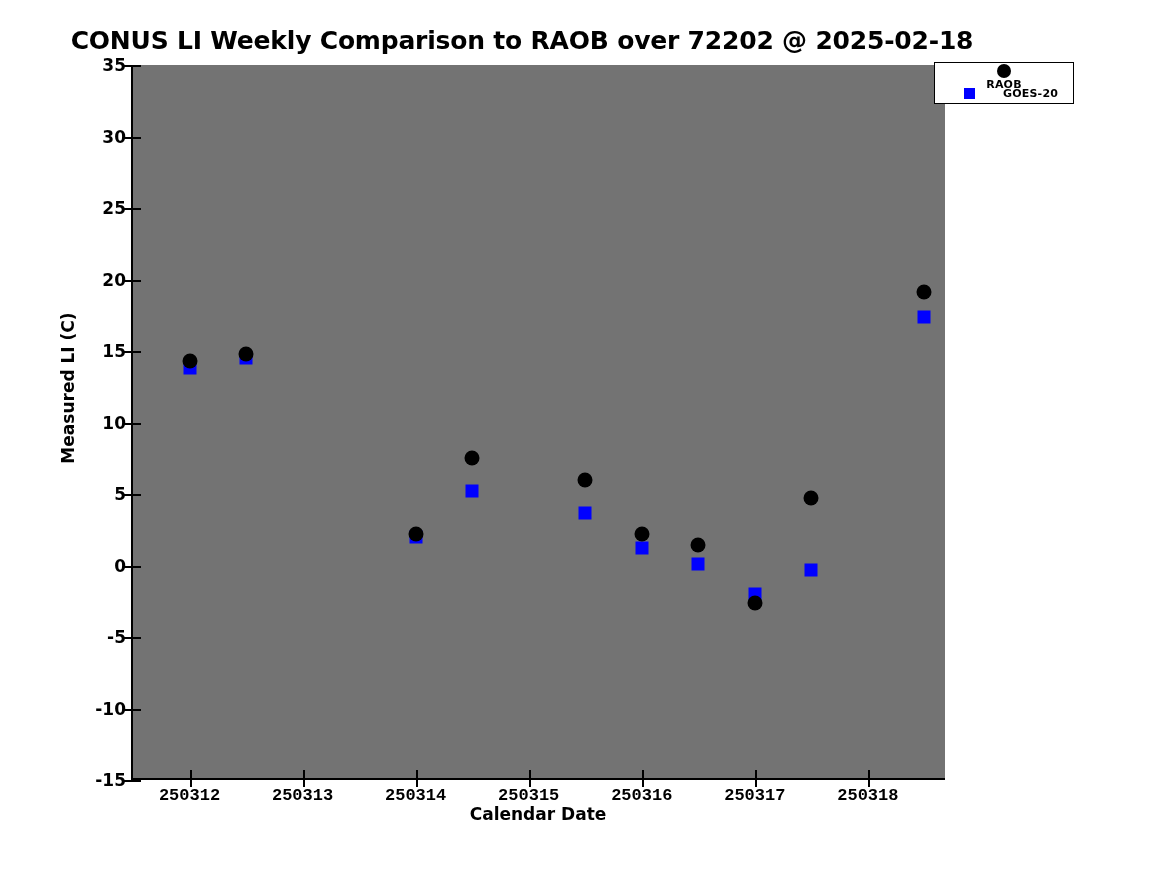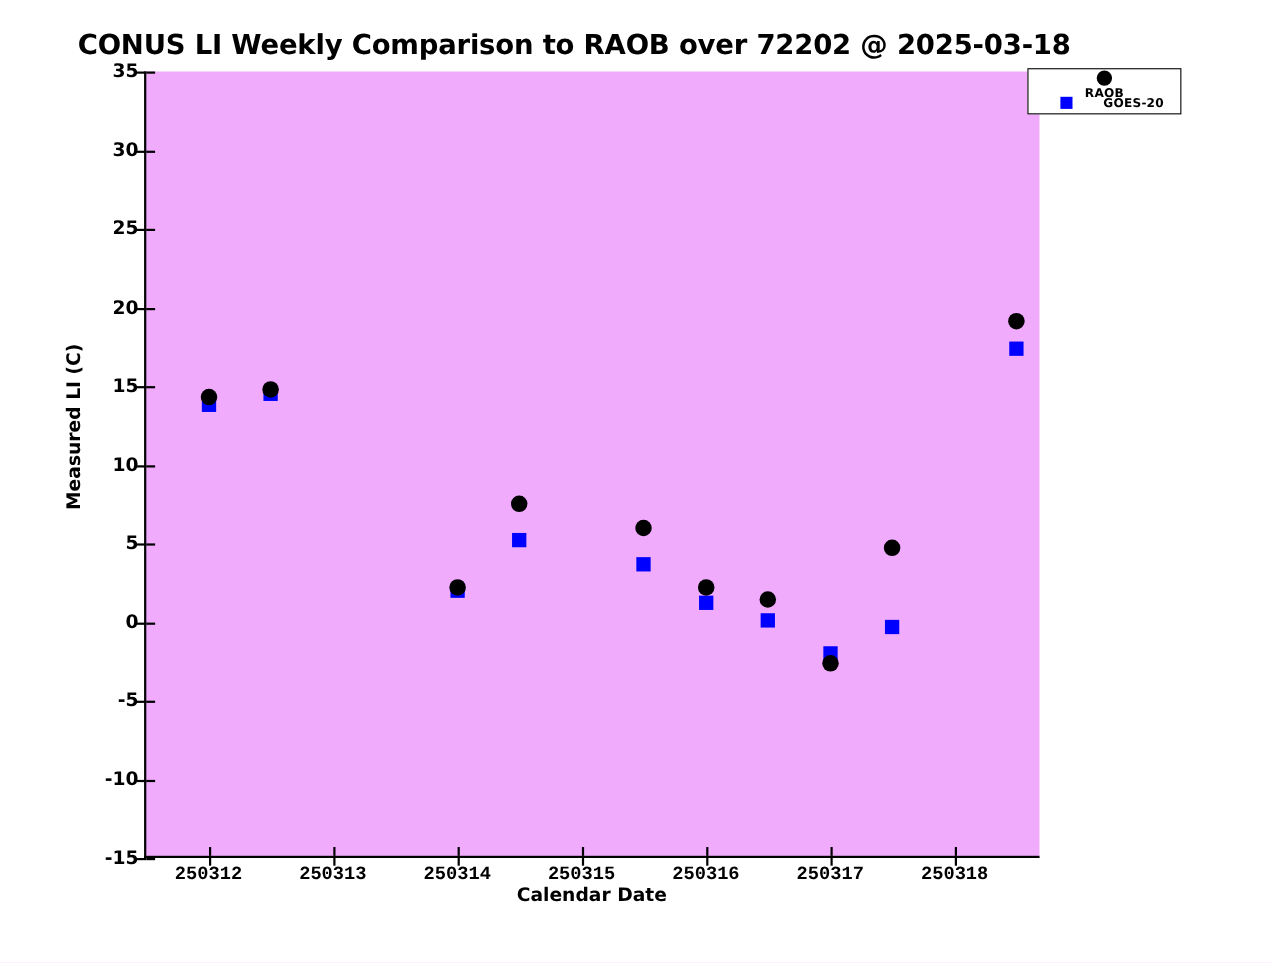--- a/index.html
+++ b/index.html
@@ -38,21 +38,21 @@
   
   #plot-area {
     position: absolute;
     left: 131px;
     top: 65px;
     width: 814px;
     height: 715px;
     border-left: 2px solid #000000;
     border-bottom: 2px solid #000000;
     box-sizing: border-box;
-    background: #f0abfc;
+    background: #737373;
   }
 
   
   .ytick {
     position: absolute;
     left: -9px;
     width: 9px;
     height: 0;
     border-top: 2px solid #000000;
   }
@@ -181,21 +181,21 @@
     font-weight: bold;
     color: #000000;
     letter-spacing: 0.2px;
   }
 </style>
 </head>
 <body>
 
 <div id="figure">
 
-  <div id="chart-title">CONUS LI Weekly Comparison to RAOB over 72202 @ 2025-03-18</div>
+  <div id="chart-title">CONUS LI Weekly Comparison to RAOB over 72202 @ 2025-02-18</div>
 
   <div id="plot-area">
     <div id="y-axis-ticks">
         <div class="ytick" style="top: 0px;"></div>
         <div class="ytick-in" style="top: 0px;"></div>
         <div class="ytick-label" style="top: 0px;">35</div>
         <div class="ytick" style="top: 71.5px;"></div>
         <div class="ytick-in" style="top: 71.5px;"></div>
         <div class="ytick-label" style="top: 71.5px;">30</div>
         <div class="ytick" style="top: 143px;"></div>

